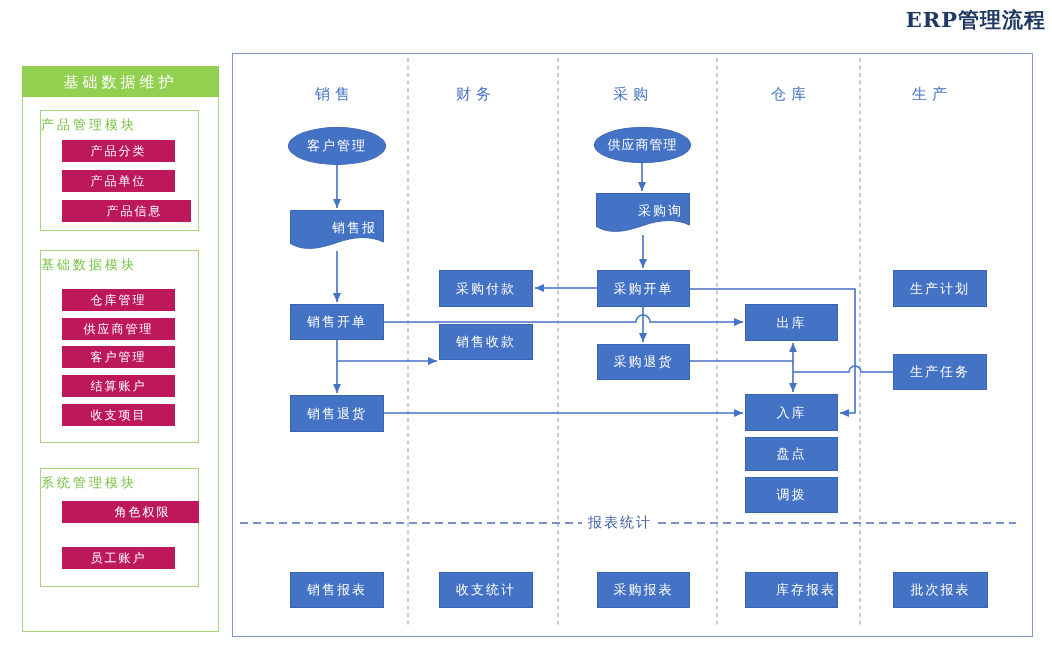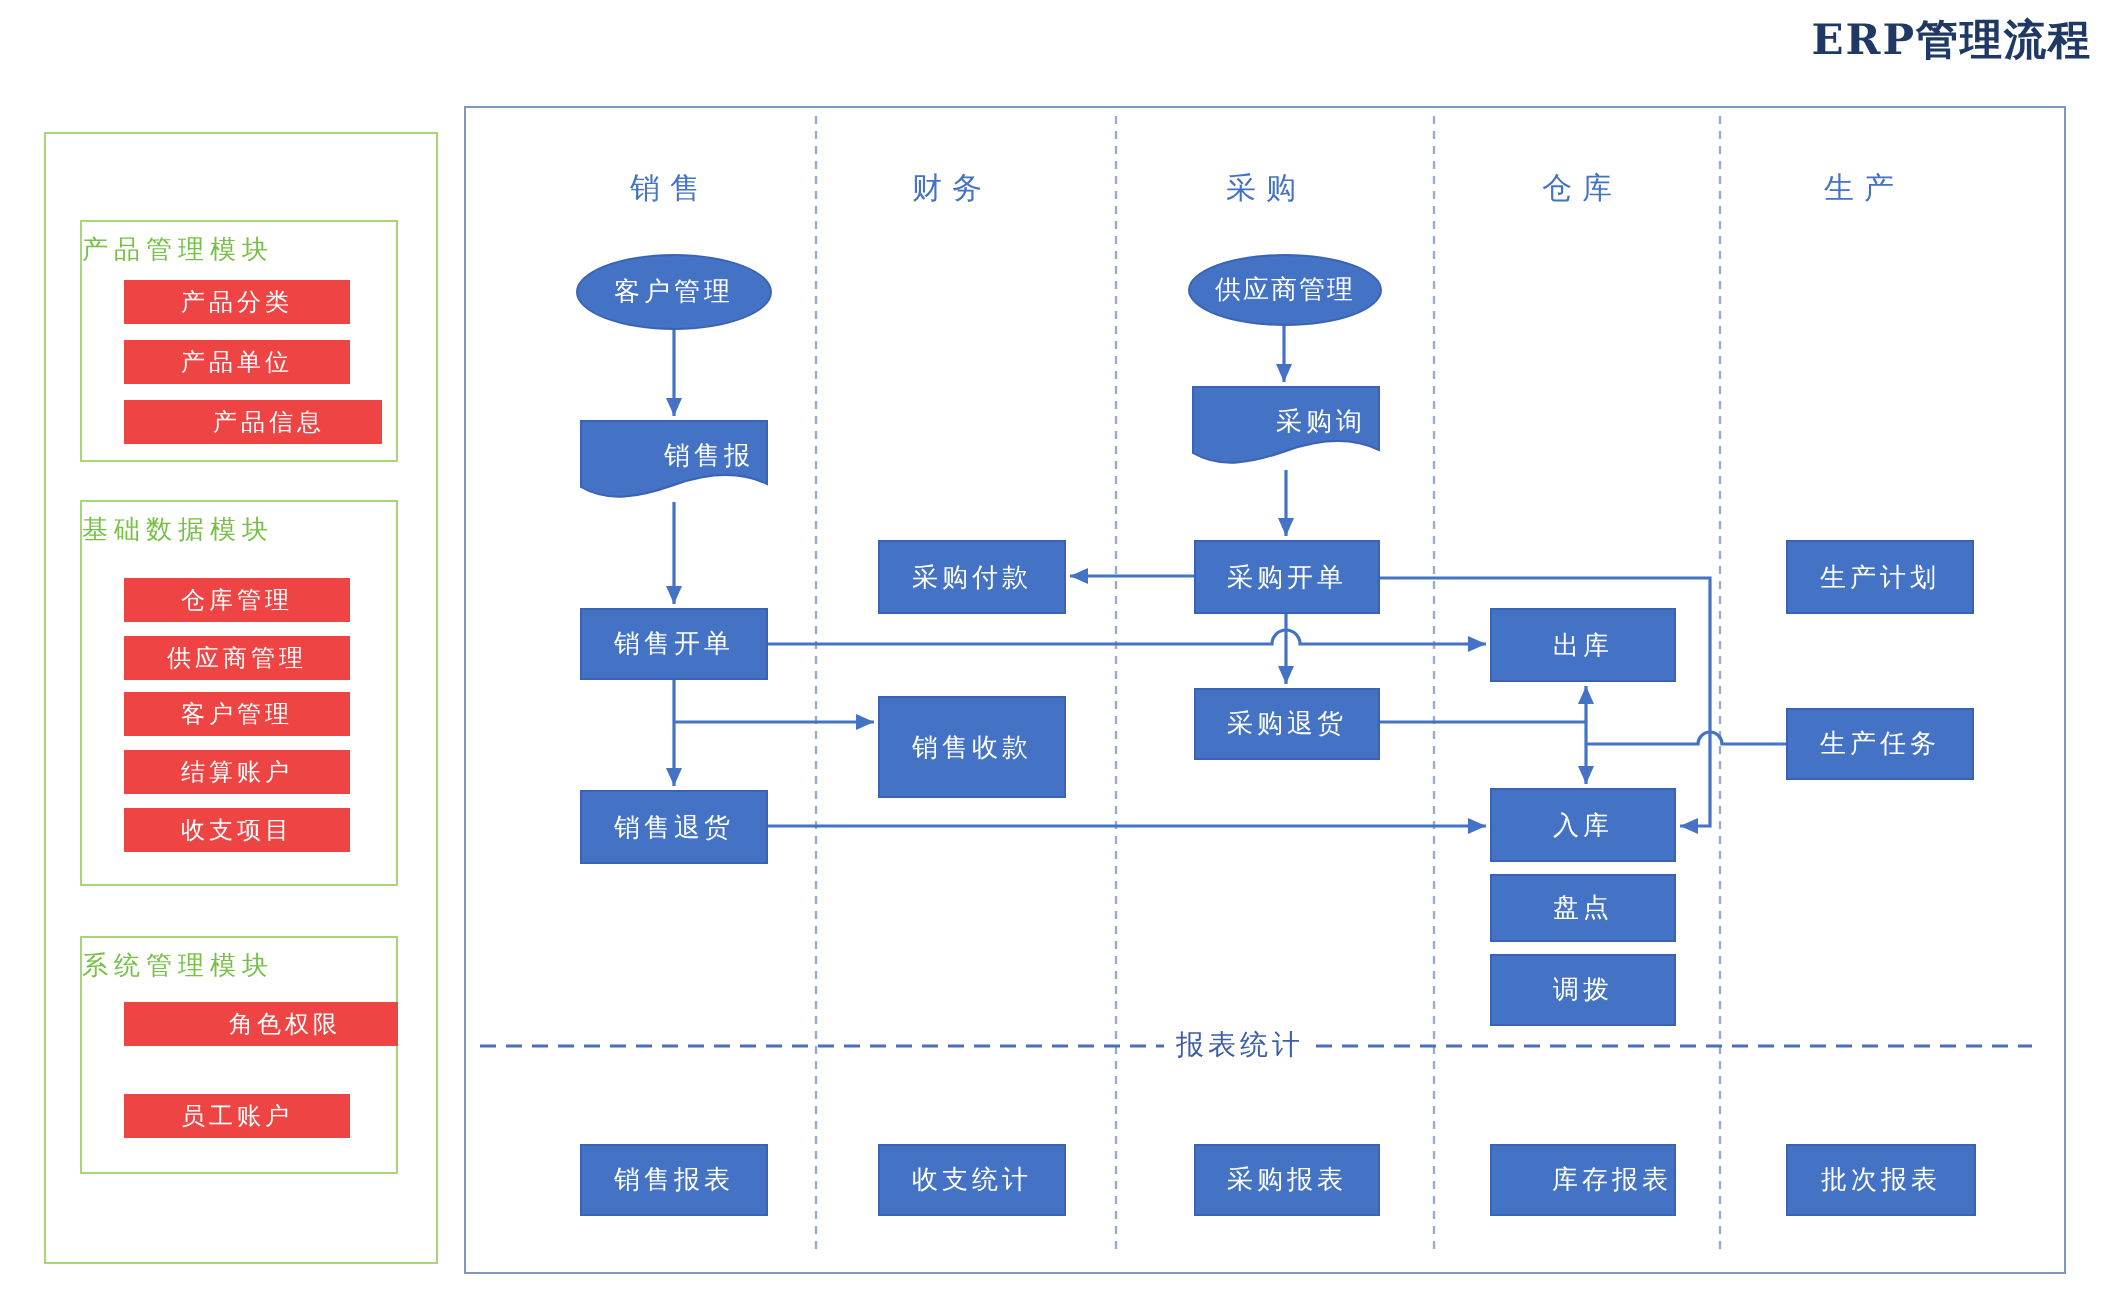--- a/index.html
+++ b/index.html
@@ -18,21 +18,21 @@
   .sidebar-header{
     position:absolute;left:22px;top:66px;width:197px;height:31px;background:#92D050;
     color:#ffffff;font-size:15px;letter-spacing:4px;text-align:center;line-height:31px;
   }
   .sb-section{position:absolute;left:40px;width:159px;border:1px solid #a6d677;box-sizing:border-box;}
   .sb-sec1{top:110px;height:121px;}
   .sb-sec2{top:250px;height:193px;}
   .sb-sec3{top:468px;height:119px;}
   .sb-title{position:absolute;left:0;right:0;top:5px;text-align:left;color:#76c145;font-size:13px;letter-spacing:3px;}
   .sb-btn{
-    position:absolute;left:21px;width:113px;height:22px;background:#ef4444;color:#ffffff;
+    position:absolute;left:21px;width:113px;height:22px;background:#be185d;color:#ffffff;
     font-size:12px;letter-spacing:2px;text-align:center;line-height:22px;cursor:pointer;
   }
   
   .flow-border{position:absolute;left:232px;top:53px;width:801px;height:584px;border:1.5px solid #7d97c0;box-sizing:border-box;}
   .lane-header{
     position:absolute;top:85px;width:100px;height:20px;text-align:center;
     color:#4472C4;font-size:15px;letter-spacing:5px;
   }
   .lh1{left:285px;} .lh2{left:426px;} .lh3{left:583px;} .lh4{left:741px;} .lh5{left:882px;}
   
@@ -55,20 +55,21 @@
   .lines-svg{position:absolute;left:0;top:0;pointer-events:none;}
 </style>
 </head>
 <body>
 
 <div class="stage">
 
   <div class="page-title">ERP管理流程</div>
 
   <div class="sidebar-outer"></div>
+  <div class="sidebar-header">基础数据维护</div>
 
   <div class="sb-section sb-sec1">
     <div class="sb-title">产品管理模块</div>
     <div class="sb-btn" style="top:29px;">产品分类</div>
     <div class="sb-btn" style="top:59px;">产品单位</div>
     <div class="sb-btn" style="top:89px;padding-left:16px;">产品信息</div>
   </div>
 
   <div class="sb-section sb-sec2">
     <div class="sb-title">基础数据模块</div>
@@ -136,21 +137,21 @@
     <svg width="94" height="44" viewBox="0 0 94 44">
       <path d="M0.5,0.5 L93.5,0.5 L93.5,32 C80,25.5 64,26.5 47,32.5 C30,38.5 14,41.5 0.5,33.5 Z" fill="#4472C4" stroke="#3a63b3"></path>
     </svg>
     <div class="doc-label">销售报价</div>
   </div>
   <div class="node" style="left:290px;top:304px;width:94px;height:36px;">销售开单</div>
   <div class="node" style="left:290px;top:395px;width:94px;height:37px;font-family:Liberation Serif, serif;">销售退货</div>
   <div class="node" style="left:290px;top:572px;width:94px;height:36px;">销售报表</div>
 
   <div class="node" style="left:439px;top:270px;width:94px;height:37px;">采购付款</div>
-  <div class="node" style="left:439px;top:348px;width:94px;height:51px;">销售收款</div>
+  <div class="node" style="left:439px;top:324px;width:94px;height:36px;">销售收款</div>
   <div class="node" style="left:439px;top:572px;width:94px;height:36px;">收支统计</div>
 
   <div class="node ellipse" style="left:594px;top:127px;width:97px;height:36px;letter-spacing:1px;">供应商管理</div>
   <div class="doc" style="left:596px;top:193px;width:94px;height:44px;">
     <svg width="94" height="44" viewBox="0 0 94 44">
       <path d="M0.5,0.5 L93.5,0.5 L93.5,32 C80,25.5 64,26.5 47,32.5 C30,38.5 14,41.5 0.5,33.5 Z" fill="#4472C4" stroke="#3a63b3"></path>
     </svg>
     <div class="doc-label">采购询价</div>
   </div>
   <div class="node" style="left:597px;top:270px;width:93px;height:37px;">采购开单</div>

